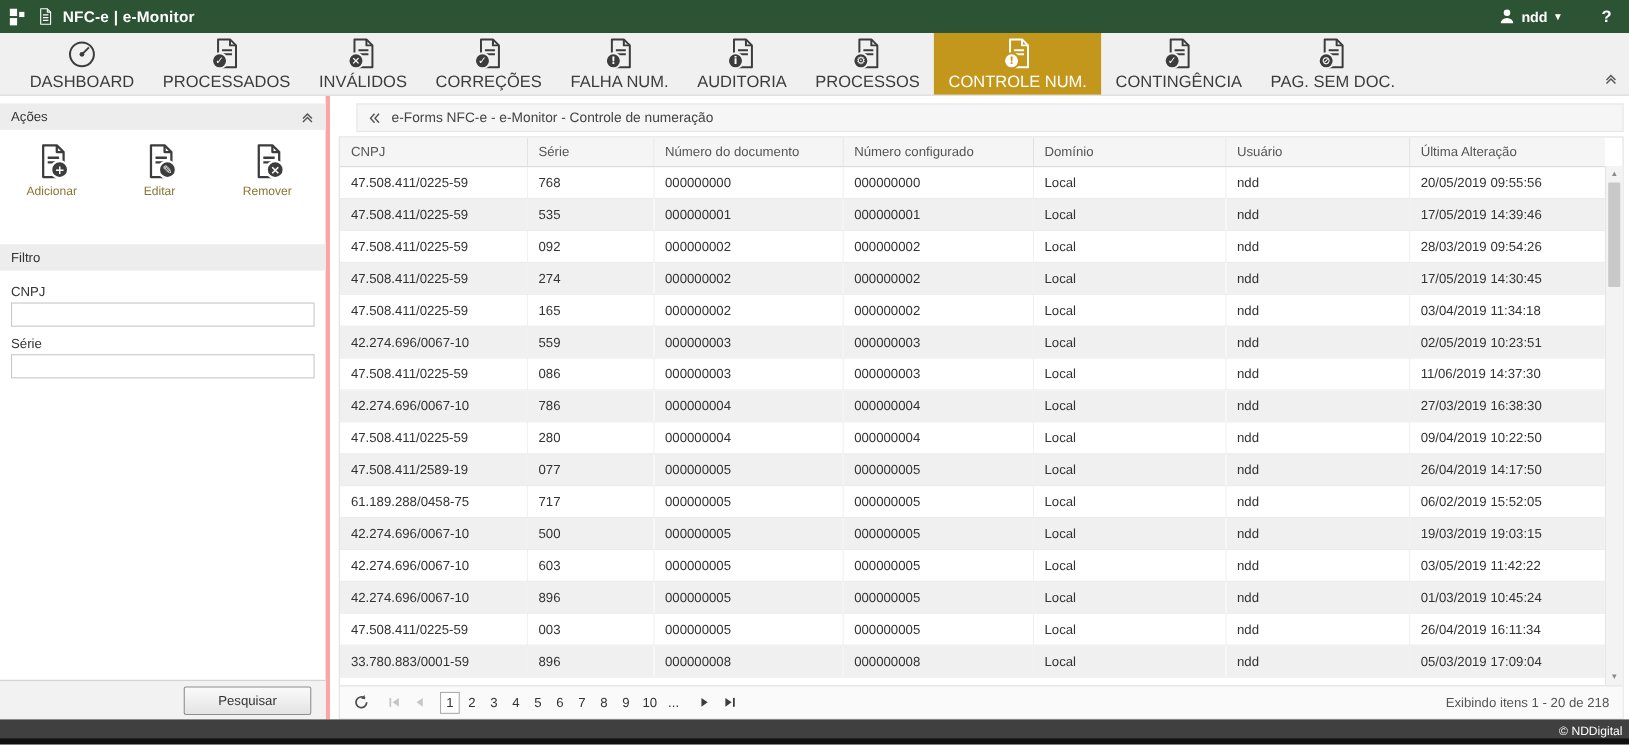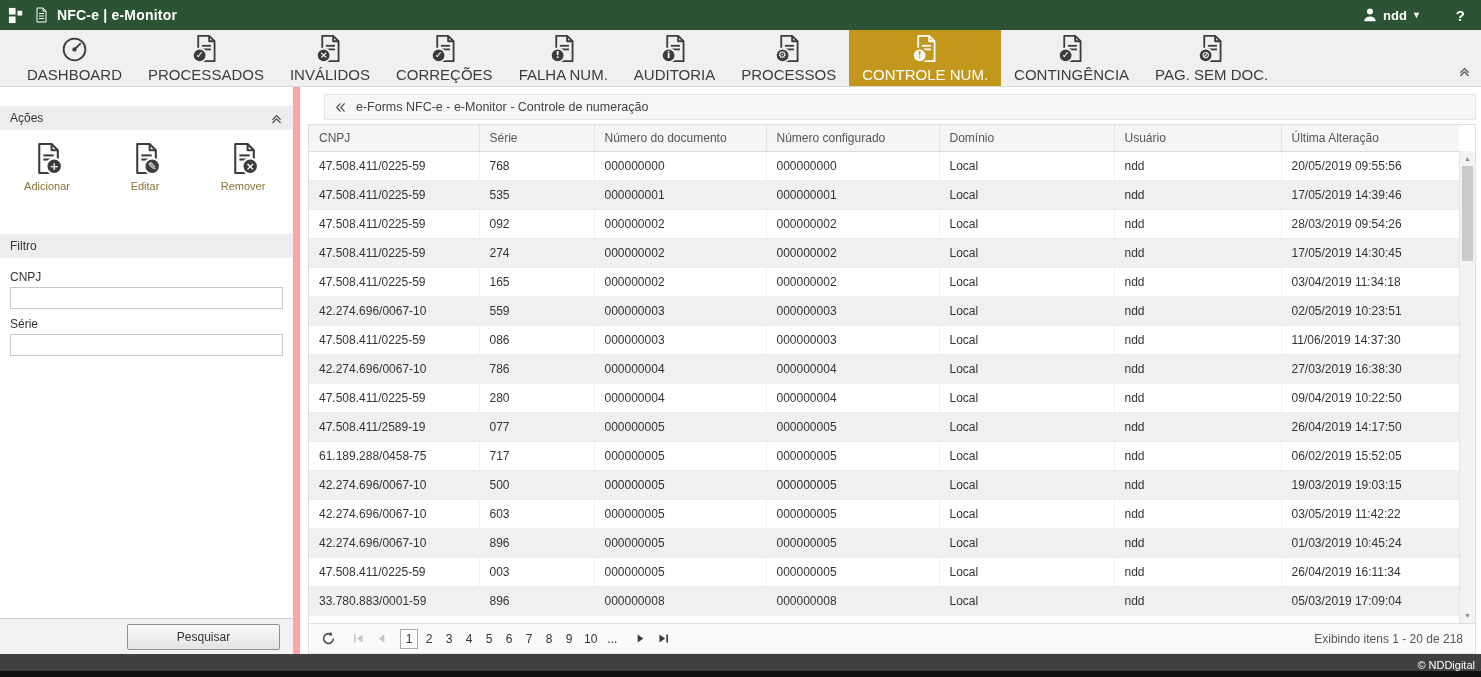--- a/index.html
+++ b/index.html
@@ -37,38 +37,38 @@
   .icon-svg .st { fill:none; stroke:var(--icon-color,#3c3c3c); stroke-width:2; stroke-linejoin:round; }
   .icon-svg .fl { fill:var(--icon-color,#3c3c3c); }
   .icon-svg .badge { fill:var(--icon-color,#3c3c3c); stroke:var(--icon-bg,#f0f0f0); stroke-width:2; }
   .icon-svg .badge-t { fill:var(--badge-text,#fff); font-size:10.5px; font-weight:bold;
                        text-anchor:middle; font-family:"DejaVu Sans", sans-serif; }
 
   
   .content { flex:1; display:flex; min-height:0; background:#fff; }
 
   
-  .sidebar { flex:0 0 300px; border-right:7px solid #fca5a5; display:flex;
-             flex-direction:column; padding-top:19px; min-height:0; }
+  .sidebar { flex:0 0 300px; border-right:4px solid #fca5a5; display:flex;
+             flex-direction:column; padding-top:7px; min-height:0; }
   .panel-header { flex:0 0 24px; background:#ededed; display:flex; align-items:center;
                   justify-content:space-between; padding:0 10px; color:#333; }
   .panel-header.filter { margin-top:32px; }
   .actions { display:flex; padding:12px 16px 10px; gap:36px; }
   .action-item { display:flex; flex-direction:column; align-items:center; gap:5px;
                  cursor:pointer; width:62px; --icon-bg:#fff; }
   .action-icon { width:33px; height:33px; }
   .action-label { font-size:11px; color:#8A7434; }
   .filters { padding:4px 10px 0; display:flex; flex-direction:column; }
   .filter-label { margin:8px 0 3px; color:#333; }
   .filter-input { height:22px; border:1px solid #c8c8c8; padding:0 5px; font:inherit;
                   color:#333; background:#fff; width:100%; }
   .sidebar-spacer { flex:1; }
   .search-bar { flex:0 0 36px; border-top:1px solid #d0d0d0; background:#f2f2f2;
                 display:flex; align-items:center; justify-content:flex-end; padding-right:13px; }
-  .search-btn { width:153px; height:26px; background:linear-gradient(#fbfbfb,#e3e3e3);
+  .search-btn { width:116px; height:26px; background:linear-gradient(#fbfbfb,#e3e3e3);
                 border:1px solid #8f8f8f; border-radius:2px; font:inherit; color:#333; cursor:pointer; }
 
   
   .main { flex:1; display:flex; flex-direction:column; min-width:0; min-height:0;
           padding:7px 5px 0 8px; }
   .breadcrumb { flex:0 0 26px; background:#f6f6f6; border:1px solid #e6e6e6;
                 display:flex; align-items:center; gap:9px; padding:0 9px;
                 color:#444; font-size:12.5px; margin-bottom:4px;margin-left:16px; }
   .bc-collapse { cursor:pointer; line-height:0; }
 

